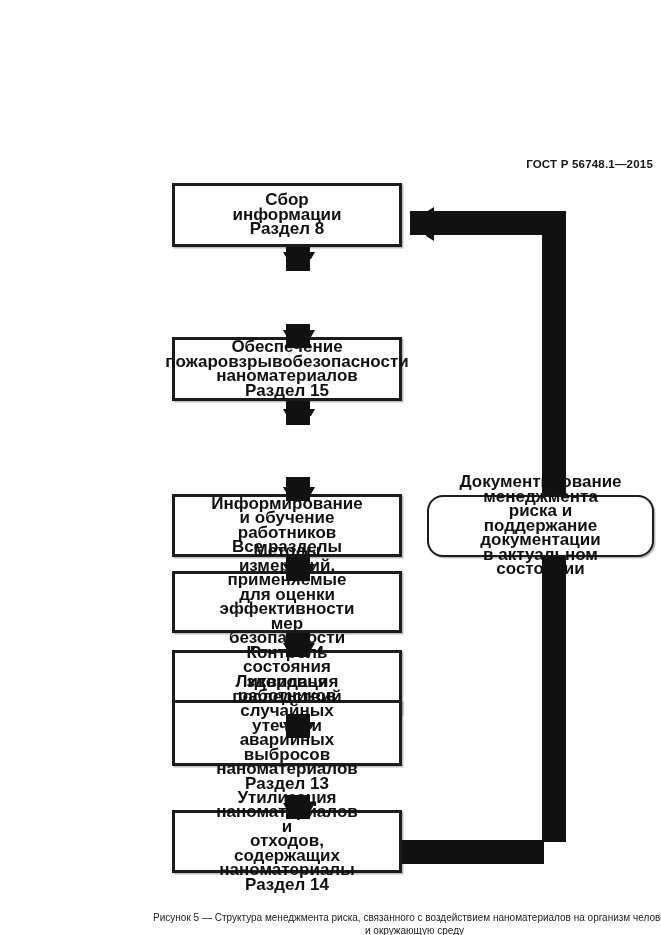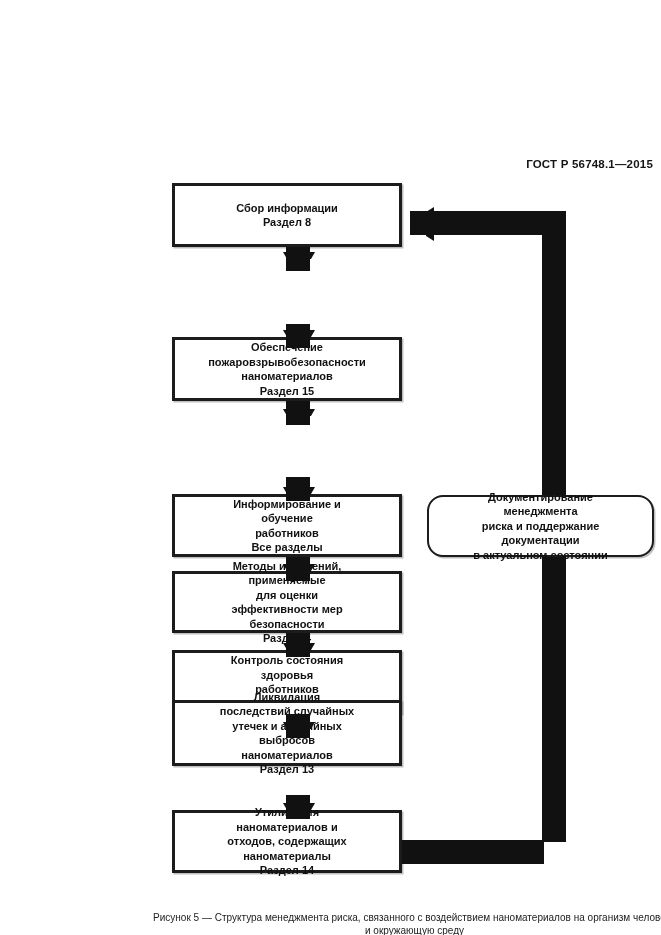--- a/index.html
+++ b/index.html
@@ -25,21 +25,21 @@
 
   .box {
     position: absolute;
     left: 88px; width: 230px;
     background: #ffffff;
     border: 3px solid #1c1c1c;
     box-shadow: 1.5px 1.5px 0 rgba(110,110,110,0.45);
     display: flex; align-items: center; justify-content: center;
     text-align: center;
     font-weight: bold;
-    font-size: 11px;
+    font-size: 17px;
     line-height: 14.5px;
     color: #111;
   }
   .box .txt { white-space: pre-line; }
 
   .b1 { top: 99px;  height: 64px; }
   .b2 { top: 175px; height: 65px; }
   .b3 { top: 253px; height: 64px; }
   .b4 { top: 332px; height: 61px; }
   .b5 { top: 410px; height: 63px; text-align: center; }

